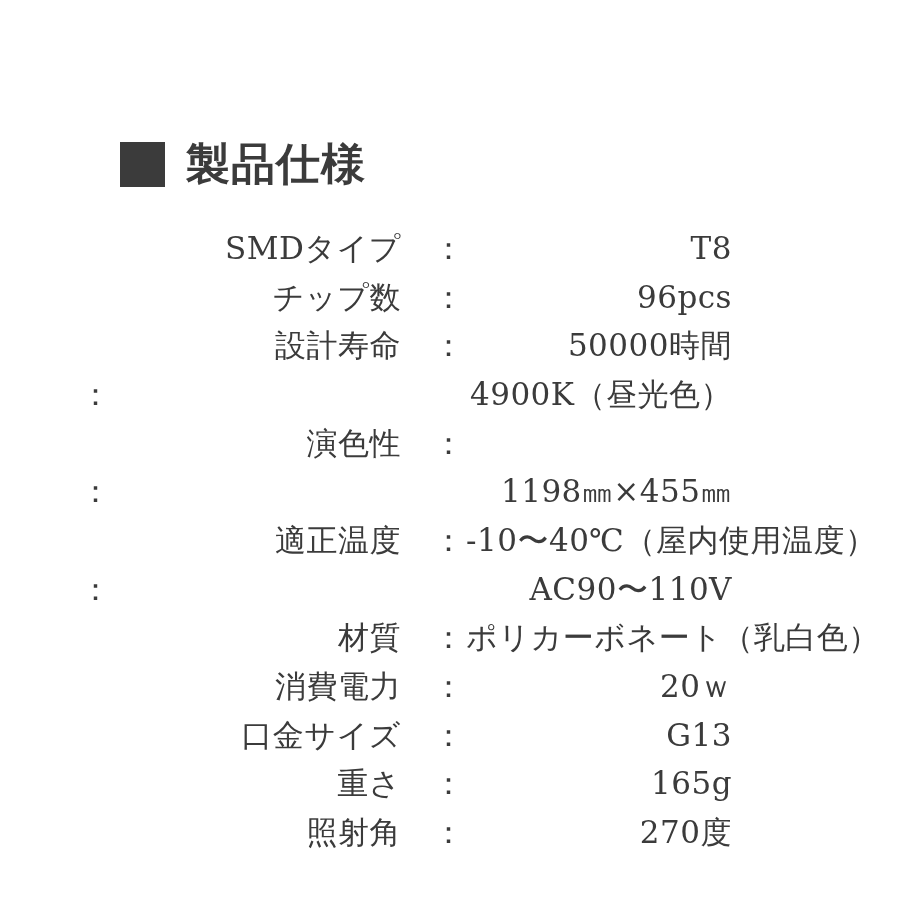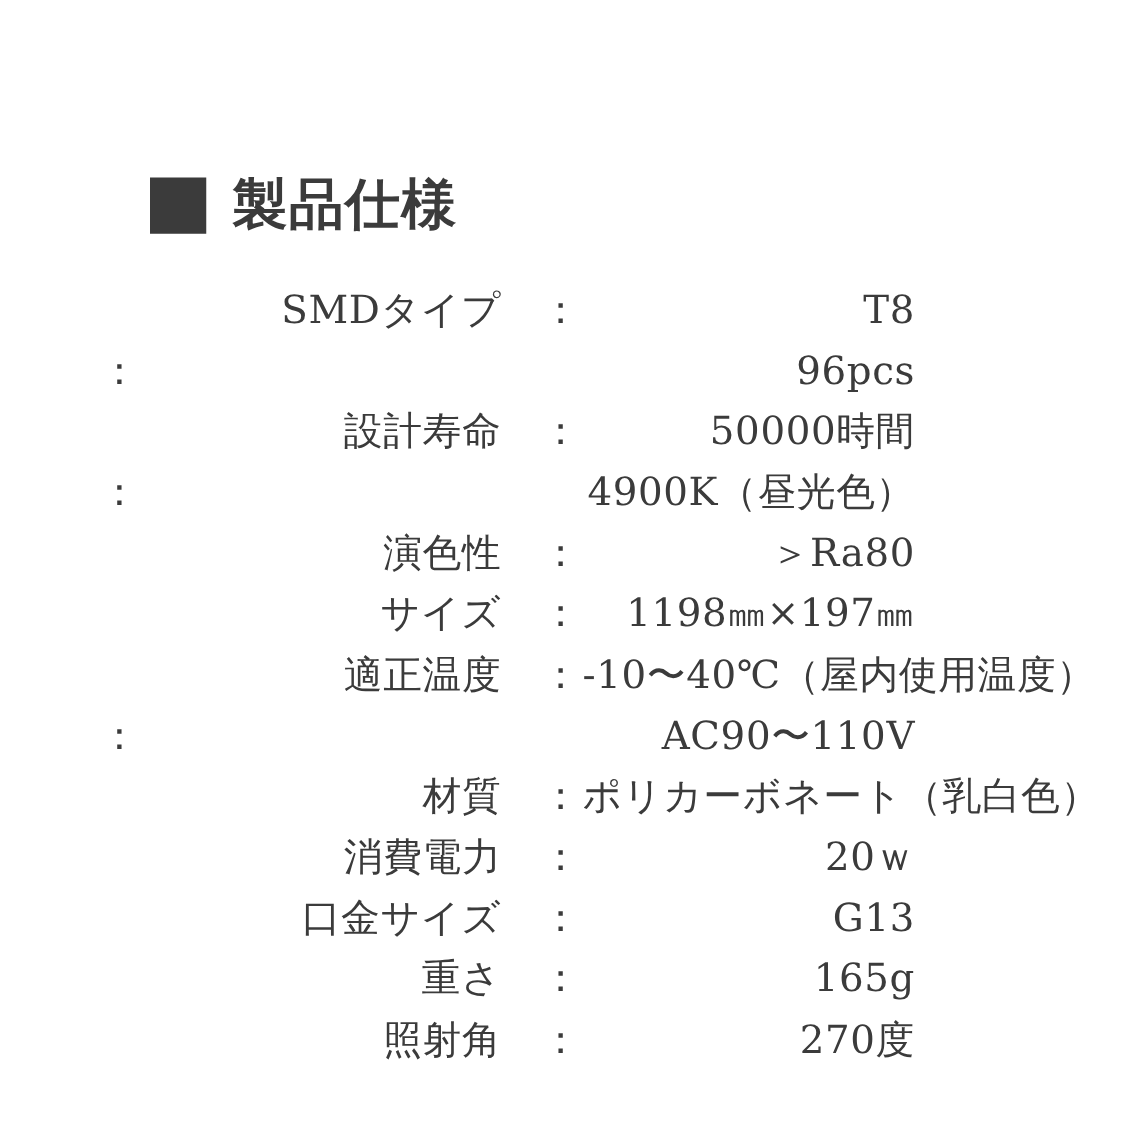--- a/index.html
+++ b/index.html
@@ -79,45 +79,44 @@
 
   <div class="spec-list">
 
       <div class="spec-row">
         <span class="spec-label">SMDタイプ</span>
         <span class="spec-colon">：</span>
         <span class="spec-value">T8</span>
       </div>
 
       <div class="spec-row">
+        <span class="spec-label">チップ数</span>
         <span class="spec-colon">：</span>
         <span class="spec-value">96pcs</span>
       </div>
 
       <div class="spec-row">
         <span class="spec-label">設計寿命</span>
         <span class="spec-colon">：</span>
         <span class="spec-value">50000時間</span>
       </div>
 
       <div class="spec-row">
         <span class="spec-colon">：</span>
         <span class="spec-value">4900K（昼光色）</span>
       </div>
 
       <div class="spec-row">
         <span class="spec-label">演色性</span>
         <span class="spec-colon">：</span>
-        <span class="spec-value">＞Ra80</span>
       </div>
 
       <div class="spec-row">
-        <span class="spec-label">サイズ</span>
         <span class="spec-colon">：</span>
-        <span class="spec-value">1198㎜×197㎜</span>
+        <span class="spec-value">1198㎜×455㎜</span>
       </div>
 
       <div class="spec-row">
         <span class="spec-label">適正温度</span>
         <span class="spec-colon">：</span>
         <span class="spec-value">-10〜40℃（屋内使用温度）</span>
       </div>
 
       <div class="spec-row">
         <span class="spec-colon">：</span>

